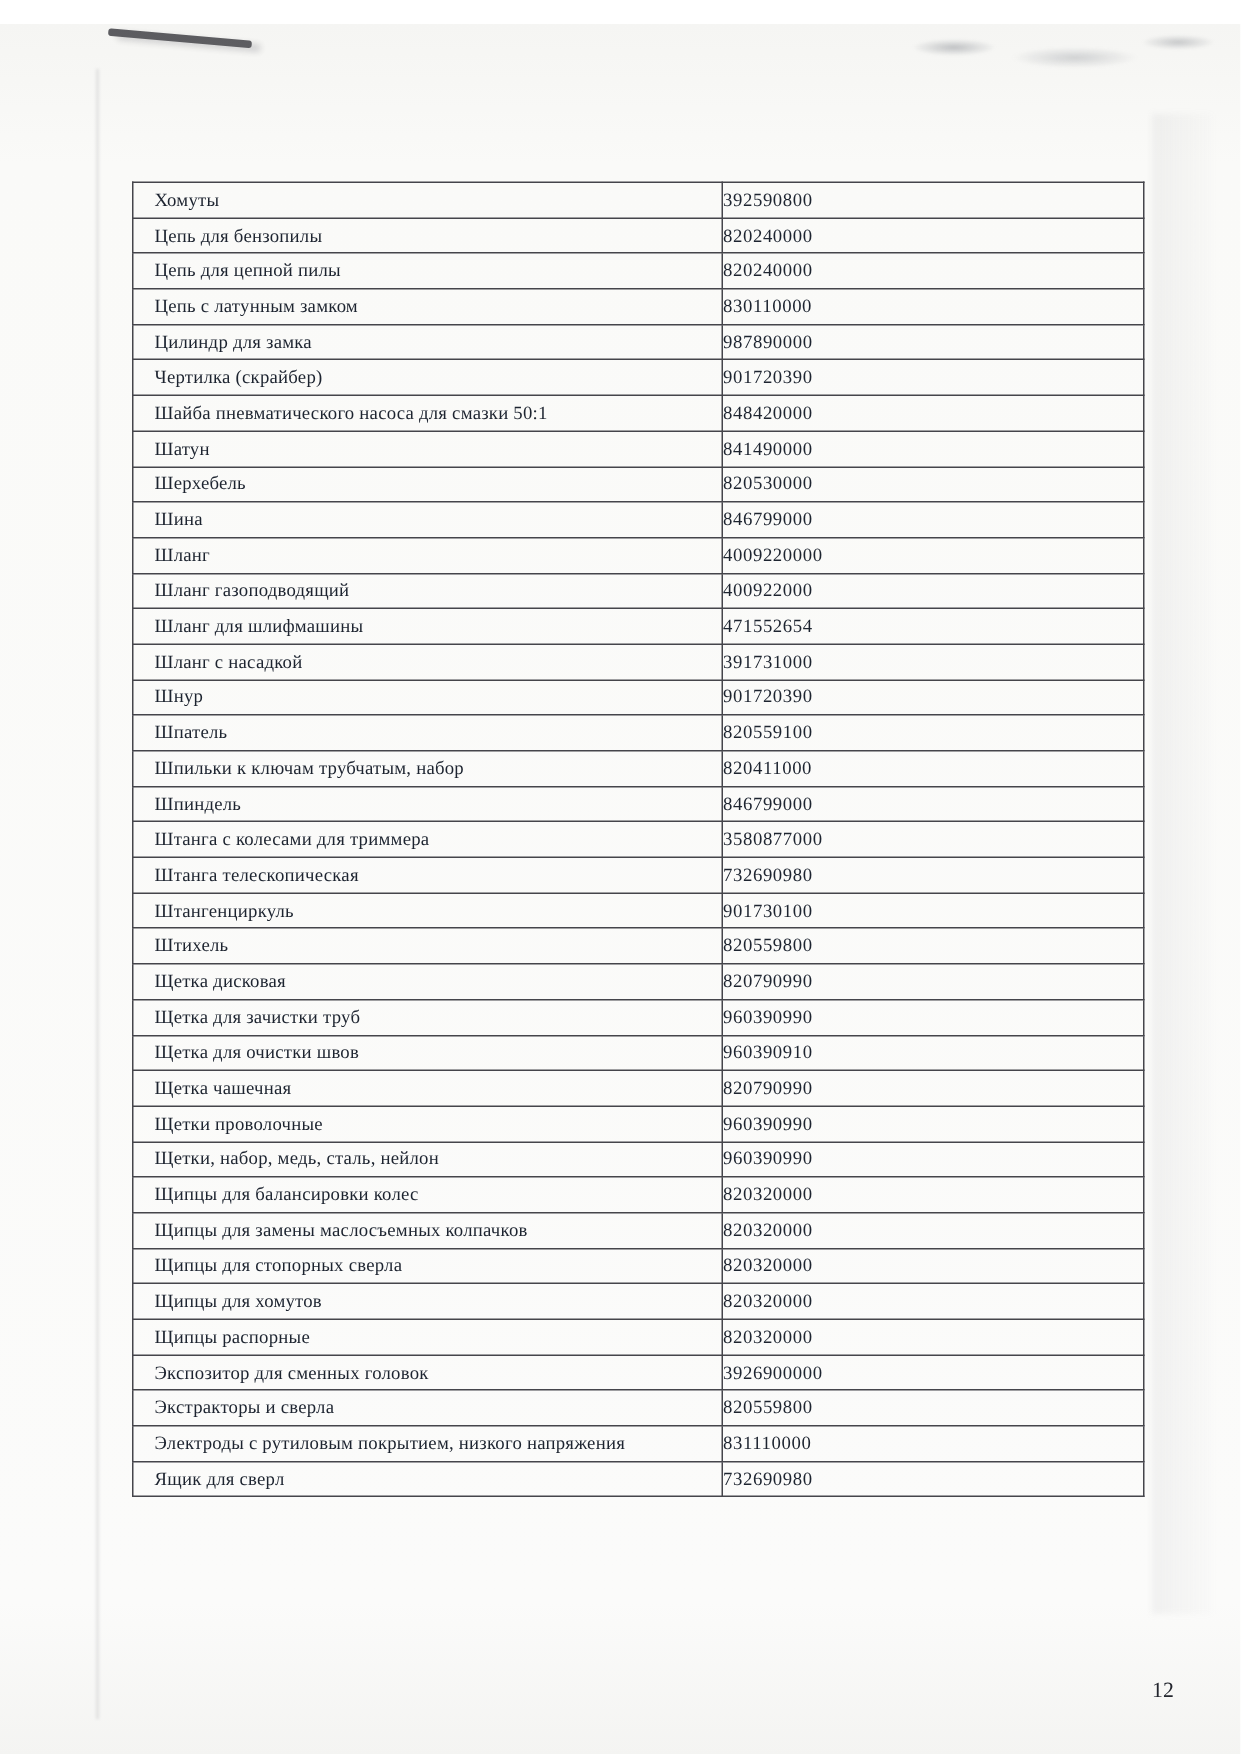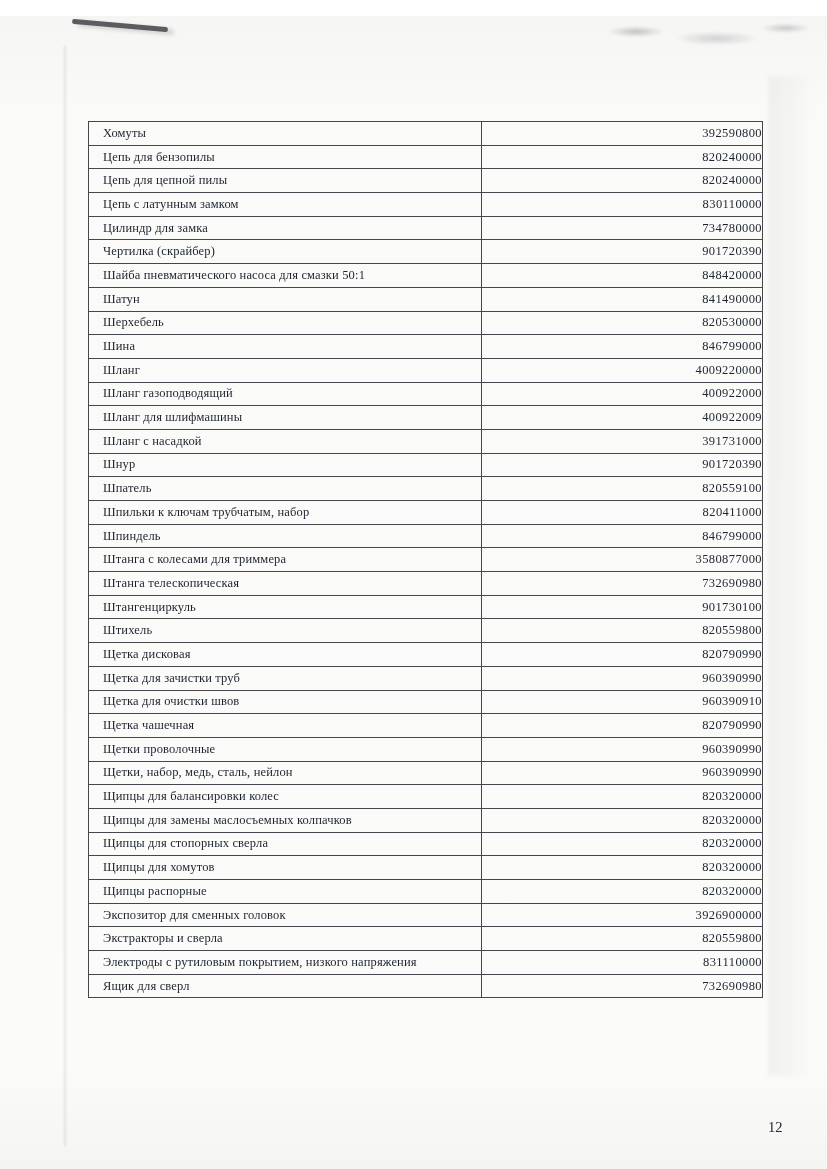--- a/index.html
+++ b/index.html
@@ -62,21 +62,21 @@
     padding: 0;
     vertical-align: middle;
     overflow: hidden;
     white-space: nowrap;
   }
   .doc-table td.col-name {
     padding-left: 14px;
     text-align: left;
   }
   .doc-table td.col-code {
-    text-align: right;
+    text-align: left;
     letter-spacing: 0.4px;
   }
 
   .page-number {
     position: absolute;
     left: 768px;
     top: 1103px;
     font-size: 14.5px;
     color: #23262e;
   }
@@ -108,21 +108,21 @@
         <tr>
           <td class="col-name">Цепь для цепной пилы</td>
           <td class="col-code">820240000</td>
         </tr>
         <tr>
           <td class="col-name">Цепь с латунным замком</td>
           <td class="col-code">830110000</td>
         </tr>
         <tr>
           <td class="col-name">Цилиндр для замка</td>
-          <td class="col-code">734780000</td>
+          <td class="col-code">987890000</td>
         </tr>
         <tr>
           <td class="col-name">Чертилка (скрайбер)</td>
           <td class="col-code">901720390</td>
         </tr>
         <tr>
           <td class="col-name">Шайба пневматического насоса для смазки 50:1</td>
           <td class="col-code">848420000</td>
         </tr>
         <tr>
@@ -140,21 +140,21 @@
         <tr>
           <td class="col-name">Шланг</td>
           <td class="col-code">4009220000</td>
         </tr>
         <tr>
           <td class="col-name">Шланг газоподводящий</td>
           <td class="col-code">400922000</td>
         </tr>
         <tr>
           <td class="col-name">Шланг для шлифмашины</td>
-          <td class="col-code">400922009</td>
+          <td class="col-code">471552654</td>
         </tr>
         <tr>
           <td class="col-name">Шланг с насадкой</td>
           <td class="col-code">391731000</td>
         </tr>
         <tr>
           <td class="col-name">Шнур</td>
           <td class="col-code">901720390</td>
         </tr>
         <tr>

